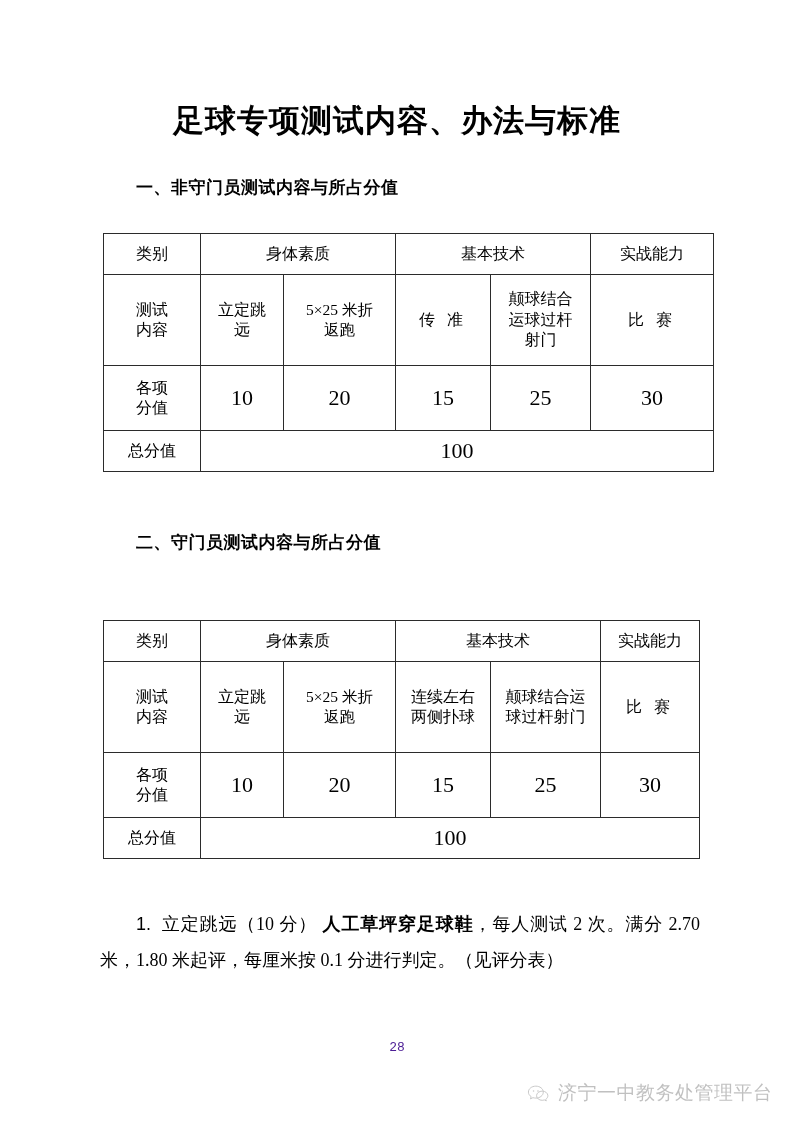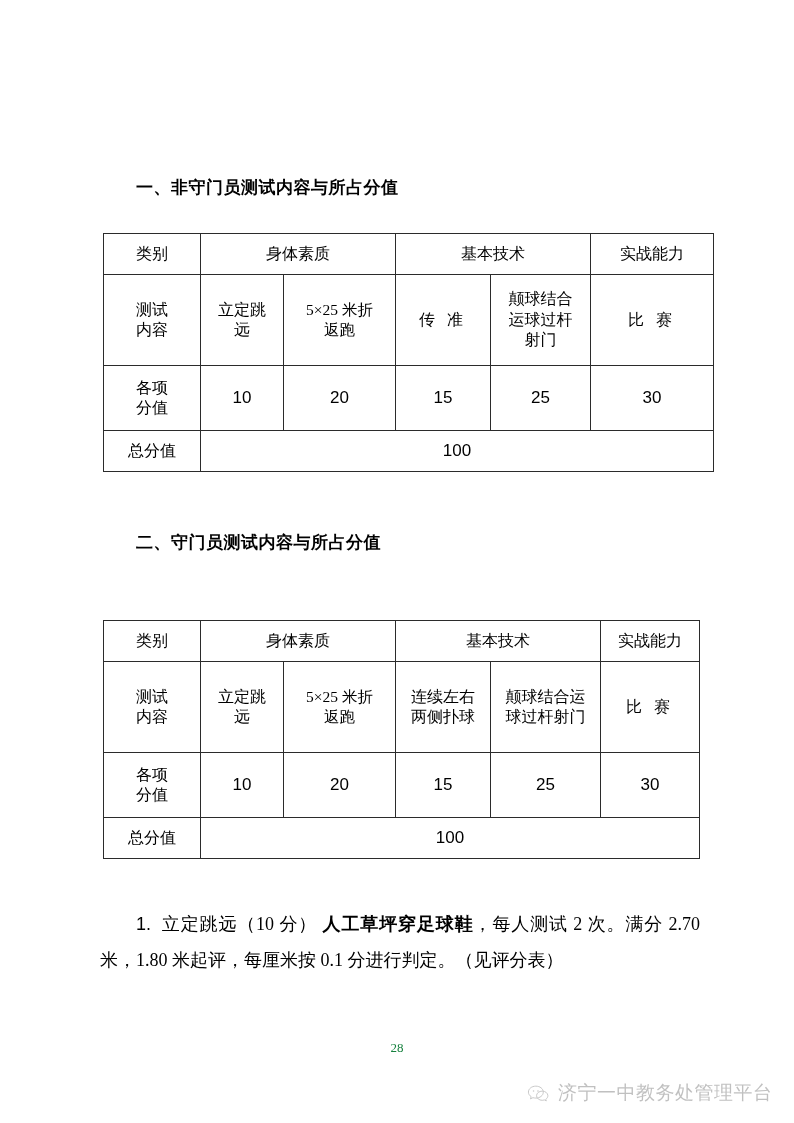--- a/index.html
+++ b/index.html
@@ -75,22 +75,22 @@
 
   .score-table td {
     border: 1px solid #2b2b2b;
     text-align: center;
     vertical-align: middle;
     font-size: 16px;
     line-height: 1.28;
     padding: 3px 2px;
   }
   .score-table td.num {
-    font-family: Liberation Sans, sans-serif;
-    font-size: 17px;
+    font-family: Liberation Serif, serif;
+    font-size: 22px;
   }
   .score-table td.mixed {
     font-size: 15.5px;
   }
   .score-table tr.head-row td { height: 34px; }
   .score-table tr.content-row td { height: 84px; }
   .score-table tr.points-row td { height: 58px; }
   .score-table tr.total-row td { height: 34px; }
 
   .spaced { letter-spacing: 4px; }
@@ -116,22 +116,22 @@
   }
 
   
   .page-number {
     position: absolute;
     top: 1040px;
     left: 0;
     width: 794px;
     text-align: center;
     font-size: 13px;
-    color: #15803d;
-    font-family: Liberation Serif, serif;
+    color: #4c1d95;
+    font-family: Liberation Mono, monospace;
   }
 
   .watermark {
     position: absolute;
     top: 1080px;
     left: 527px;
     display: flex;
     align-items: center;
     gap: 8px;
     opacity: 0.42;
@@ -148,20 +148,21 @@
     font-family: "Liberation Sans", "DejaVu Sans", sans-serif;
     white-space: nowrap;
     letter-spacing: 0.5px;
   }
 </style>
 </head>
 <body>
 
 <div class="page">
 
+  <div class="doc-title">足球专项测试内容、办法与标准</div>
 
   <div class="section-heading" id="heading-1">一、非守门员测试内容与所占分值</div>
 
   <table class="score-table" id="table-nonkeeper">
     <colgroup>
       <col style="width:97px">
         <col style="width:83px">
         <col style="width:112px">
       <col style="width:95px">
         <col style="width:100px">

